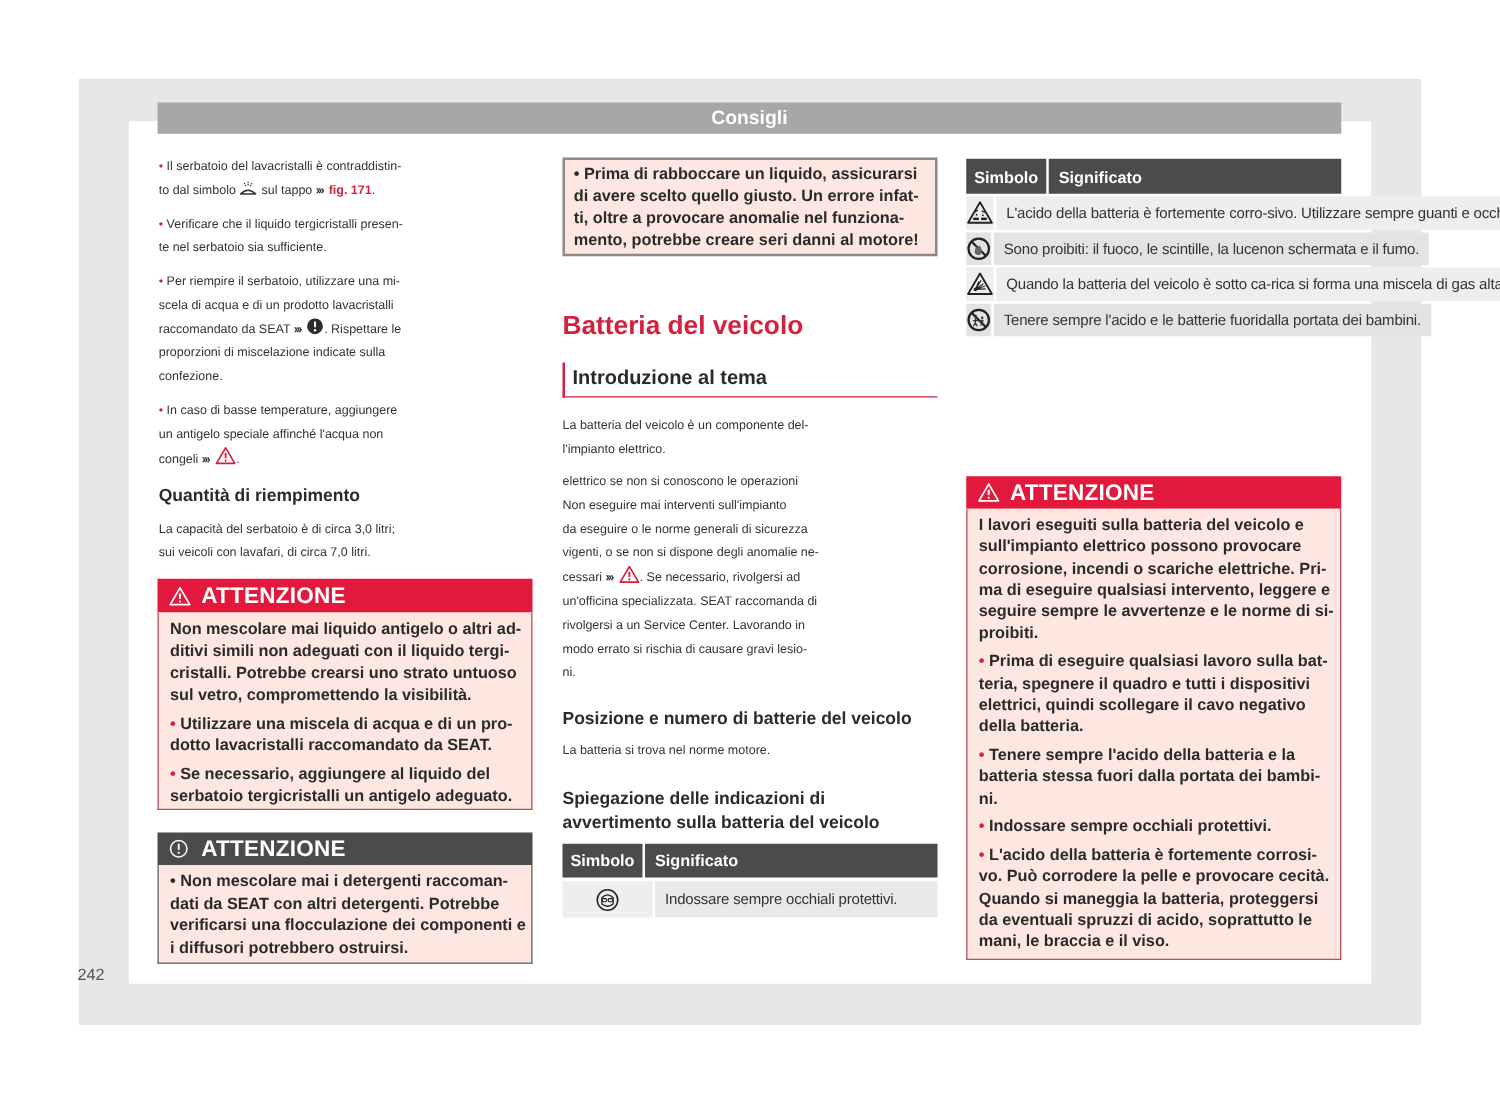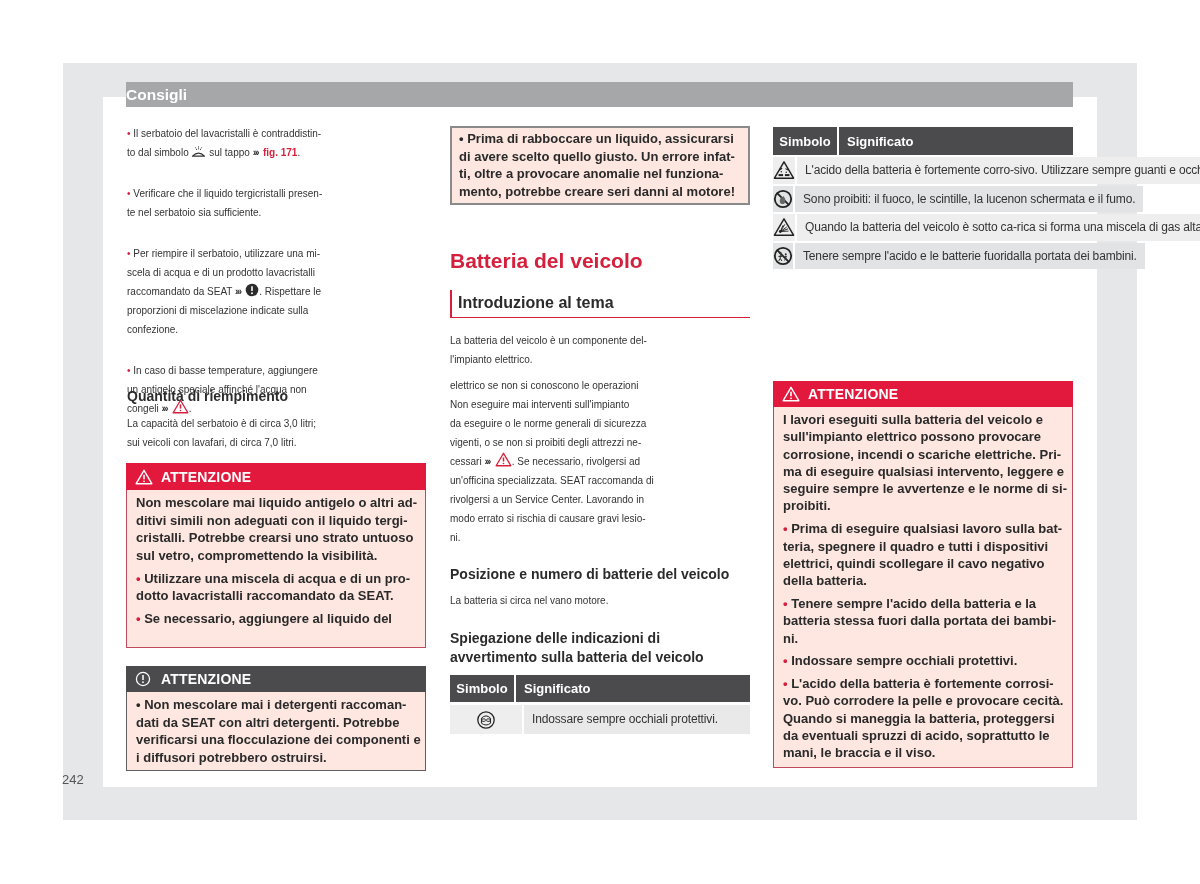--- a/index.html
+++ b/index.html
@@ -1,33 +1,33 @@
 <!DOCTYPE html>
 <html><head>
 <meta charset="utf-8">
 <style>
 *{margin:0;padding:0;box-sizing:border-box}
 body{width:1200px;height:884px;background:#fff;position:relative;overflow:hidden;font-family:"Liberation Sans","DejaVu Sans",sans-serif;color:#333}
 .frame{position:absolute;left:63px;top:63px;width:1074px;height:757px;background:var(--frame-gray,#e6e7e8)}
 .panel{position:absolute;left:103px;top:97px;width:994px;height:690px;background:#fff}
-.band{position:absolute;left:126px;top:82px;width:947px;height:25px;background:var(--band-gray,#a6a7a9);color:#fff;font-weight:bold;font-size:15.5px;line-height:25px}
+.band{position:absolute;left:126px;top:82px;width:947px;height:25px;background:var(--band-gray,#a6a7a9);color:#fff;font-weight:bold;font-size:15.5px;text-align:center;line-height:25px}
 .abs{position:absolute}
 .line{display:block;white-space:nowrap}
 .body15{font-size:10px;line-height:19px;color:#333}
-.tips .para + .para{margin-top:22px}
+.tips .para + .para{margin-top:8px}
 .h3{font-size:14px;font-weight:bold;line-height:19px;color:#2b2b2b;white-space:nowrap}
 .bullet{color:var(--accent-red,#d5203d)}
 .ref{font-weight:bold;letter-spacing:-1.5px;margin-right:2px;color:#333}
 .link{color:var(--accent-red,#d5203d);font-weight:bold;cursor:pointer}
 .icon-inline{display:inline-block;vertical-align:-2px;line-height:0}
 .icon-inline svg{display:block}
 
 
 .warn{position:absolute;width:300px}
-.warn .wh{height:27px;color:#fff;font-weight:bold;font-size:14px;display:flex;align-items:center;padding-left:9px;letter-spacing:0.2px}
+.warn .wh{height:27px;color:#fff;font-weight:bold;font-size:18px;display:flex;align-items:center;padding-left:9px;letter-spacing:0.2px}
 .warn .wh .wicon{display:inline-block;width:18px;height:16px;margin-right:8px;line-height:0}
 .warn.red .wh{background:var(--warning-red,#e3183d)}
 .warn.gray .wh{background:var(--dark-gray,#4b4b4d)}
 .warn .wb{background:var(--note-pink,#fde7e0);padding:4px 6px 3px 9px;font-weight:bold;font-size:13px;line-height:17.5px;color:#2a2a2a}
 .warn.red .wb{border:1px solid #bf4a5e;border-top:none}
 .warn.gray .wb{border:1px solid #5e5e60;border-top:none}
 .warn .wb .para + .para{margin-top:5.5px}
 .warn.gray .bullet{color:#2a2a2a}
 
 .note{position:absolute;left:450px;top:126px;width:300px;height:79px;background:var(--note-pink,#fde7e0);border:2px solid #8a8a8a;padding:2px 6px 2px 7px;font-weight:bold;font-size:13px;line-height:17.7px;color:#2a2a2a}
@@ -117,20 +117,21 @@
         <span class="line">ditivi simili non adeguati con il liquido tergi-</span>
         <span class="line">cristalli. Potrebbe crearsi uno strato untuoso</span>
         <span class="line">sul vetro, compromettendo la visibilità.</span>
       </p>
       <p class="para">
         <span class="line"><span class="bullet">•</span> Utilizzare una miscela di acqua e di un pro-</span>
         <span class="line">dotto lavacristalli raccomandato da SEAT.</span>
       </p>
       <p class="para">
         <span class="line"><span class="bullet">•</span> Se necessario, aggiungere al liquido del</span>
+        <span class="line">serbatoio tergicristalli un antigelo adeguato.</span>
       </p>
     </div>
 </div>
 
 <div class="warn gray" style="left:126px;top:666px">
   <div class="wh" style="height:26px">
     <span class="wicon">
       <svg viewBox="0 0 18 18" width="16" height="16">
           <circle cx="9" cy="9" r="7.4" fill="none" stroke="#fff" stroke-width="1.4"></circle>
           <path d="M9 4.5 V10" stroke="#fff" stroke-width="1.7"></path>
@@ -162,34 +163,34 @@
 <div class="h2">Introduzione al tema</div>
 
 <p class="abs body15" style="left:450px;top:331px">
     <span class="line">La batteria del veicolo è un componente del-</span>
     <span class="line">l'impianto elettrico.</span>
   </p>
 <p class="abs body15" style="left:450px;top:376px">
     <span class="line">elettrico se non si conoscono le operazioni</span>
     <span class="line">Non eseguire mai interventi sull'impianto</span>
     <span class="line">da eseguire o le norme generali di sicurezza</span>
-    <span class="line">vigenti, o se non si proibiti degli attrezzi ne-</span>
+    <span class="line">vigenti, o se non si dispone degli anomalie ne-</span>
     <span class="line">cessari <span class="ref">›››</span> <span class="icon-inline"><svg viewBox="0 0 20 18" width="17" height="15">
           <path d="M10 1.5 L18.8 16.5 H1.2 Z" fill="none" stroke="#d5203d" stroke-width="1.6" stroke-linejoin="round"></path>
           <path d="M10 6.5 V11.5" stroke="#d5203d" stroke-width="1.8"></path>
           <circle cx="10" cy="13.8" r="1" fill="#d5203d"></circle>
         </svg></span>. Se necessario, rivolgersi ad</span>
     <span class="line">un'officina specializzata. SEAT raccomanda di</span>
     <span class="line">rivolgersi a un Service Center. Lavorando in</span>
     <span class="line">modo errato si rischia di causare gravi lesio-</span>
     <span class="line">ni.</span>
   </p>
 
 <div class="abs h3" style="left:450px;top:565px">Posizione e numero di batterie del veicolo</div>
-<p class="abs body15" style="left:450px;top:591px">La batteria si circa nel vano motore.</p>
+<p class="abs body15" style="left:450px;top:591px">La batteria si trova nel norme motore.</p>
 
 <div class="abs h3" style="left:450px;top:629px">
     <span class="line">Spiegazione delle indicazioni di</span>
     <span class="line">avvertimento sulla batteria del veicolo</span>
   </div>
 
 <div class="tbl" style="left:450px;top:675px">
   <div class="trow">
     <div class="th c1" style="height:27px">Simbolo</div>
     <div class="th c2" style="height:27px">Significato</div>

